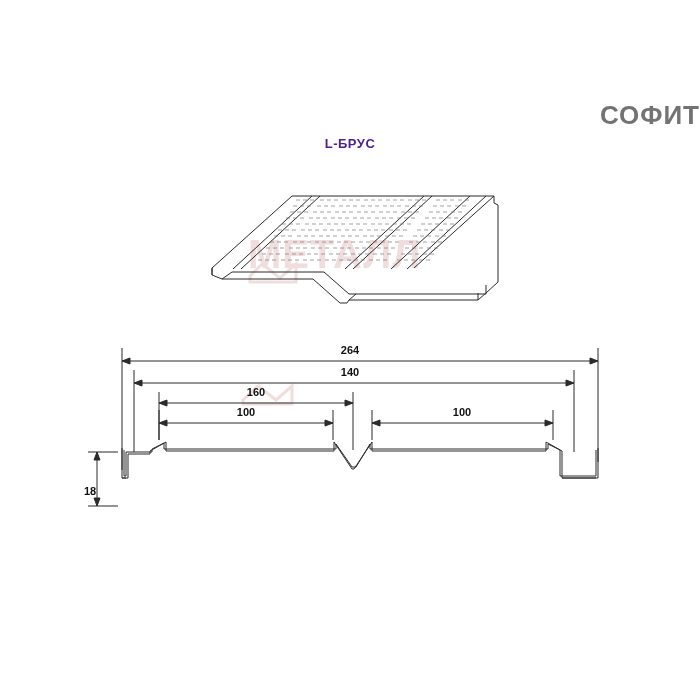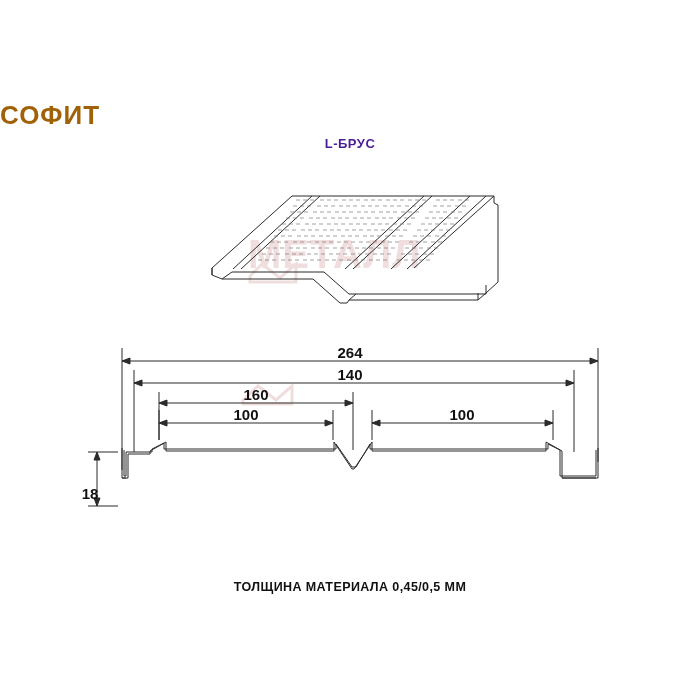--- a/index.html
+++ b/index.html
@@ -18,25 +18,25 @@
   #page {
     position: relative;
     width: 700px;
     height: 700px;
   }
   .title {
     position: absolute;
     top: 100px;
     left: 0;
     width: 700px;
-    text-align: left;
+    text-align: right;
     font-size: 26px;
     font-weight: bold;
     letter-spacing: 1px;
-    color: #a16207;
+    color: #737373;
   }
   .subtitle {
     position: absolute;
     top: 136px;
     left: 0;
     width: 700px;
     text-align: center;
     font-size: 13px;
     font-weight: bold;
     letter-spacing: 0.5px;
@@ -76,21 +76,21 @@
     letter-spacing: 1px;
   }
   .wm2 {
     top: 370px;
     left: 190px;
     font-size: 40px;
     letter-spacing: 1px;
   }
   .dim-label {
     position: absolute;
-    font-size: 15px;
+    font-size: 11px;
     font-weight: bold;
     color: #111;
     text-align: center;
   }
 </style>
 </head>
 <body>
 
 <div id="page">
 
@@ -449,15 +449,14 @@
     </g>
   </svg>
 
   <div class="dim-label" style="left:330px; top:344px; width:40px;">264</div>
   <div class="dim-label" style="left:330px; top:366px; width:40px;">140</div>
   <div class="dim-label" style="left:236px; top:386px; width:40px;">160</div>
   <div class="dim-label" style="left:226px; top:406px; width:40px;">100</div>
   <div class="dim-label" style="left:442px; top:406px; width:40px;">100</div>
   <div class="dim-label" style="left:78px; top:485px; width:24px;">18</div>
 
-  <div class="footer-note">ТОЛЩИНА МАТЕРИАЛА 0,45/0,5 ММ</div>
 
 </div>
 
 </body></html>

